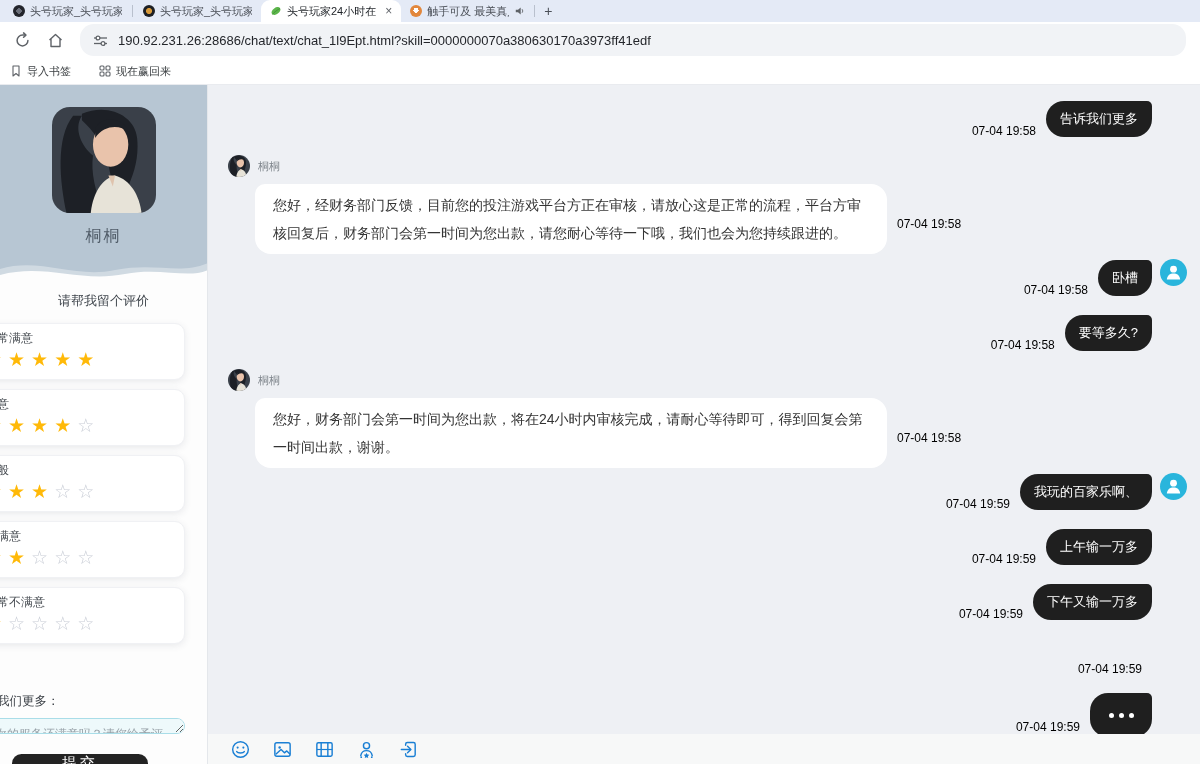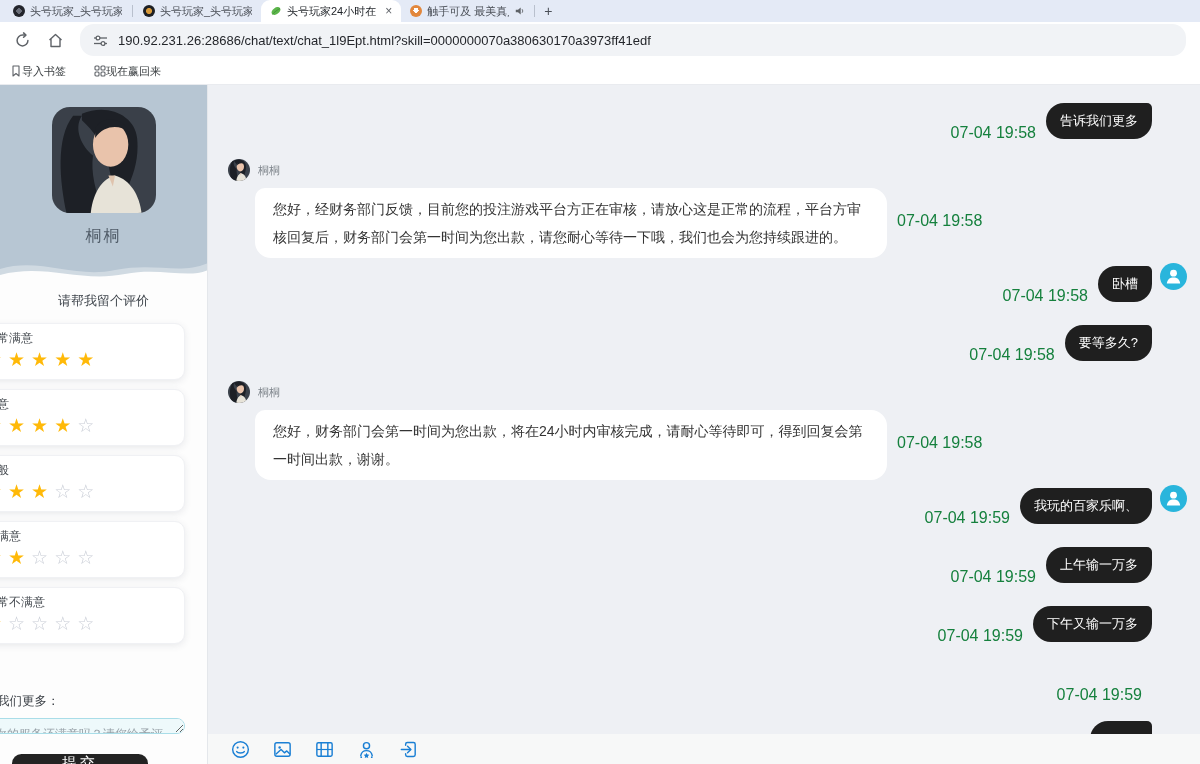--- a/index.html
+++ b/index.html
@@ -19,21 +19,21 @@
   .fav.orange { background:radial-gradient(circle at 50% 45%, #fff 0 28%, #e2873c 29%); }
   .close-x { font-size:12px; color:#5f6368; margin-left:4px; }
   .newtab-btn { font-size:14px; color:#4a4f57; padding:0 8px; align-self:center; }
 
   .urlbar { height:36px; background:#fff; display:flex; align-items:center; padding:0 14px; gap:16px; flex:none; }
   .nav-ic { width:17px; height:17px; flex:none; }
   .url-pill { flex:1; height:32px; background:#f1f3f6; border-radius:14px; display:flex; align-items:center; padding:0 13px; gap:10px; }
   .url-text { font-size:13px; color:#24262b; white-space:nowrap; overflow:hidden; }
 
   .bookmarks { height:27px; background:#fff; display:flex; align-items:center; gap:28px; padding:0 10px; font-size:11px; color:#3c4043; border-bottom:1px solid #e9ebef; flex:none; }
-  .bm-item { display:flex; align-items:center; }
+  .bm-item { display:flex; align-items:center; gap:5px; }
 
   
   .content { flex:1; display:flex; overflow:hidden; }
 
   
   .sidebar { width:208px; flex:none; background:#fdfdfd; border-right:1px solid #e4e7eb; overflow:hidden; display:flex; flex-direction:column; }
   .side-header { background:#b7c6d3; padding-top:22px; flex:none; }
   .big-avatar { width:104px; height:106px; border-radius:18px; margin:0 auto; display:block; overflow:hidden; }
   .agent-name { text-align:center; font-size:16px; color:#4e5a66; margin-top:13px; letter-spacing:2px; }
   .wave { display:block; margin-top:6px; }
@@ -47,35 +47,35 @@
   .more-label { font-size:12.5px; color:#3d4248; margin:40px 0 8px -28px; white-space:nowrap; }
   .feedback-box { width:213px; margin-left:-28px; height:54px; background:#eef9fb; border:1px solid #a9dde8; border-radius:8px;
                   padding:7px 10px; font-size:12px; color:#5c666d; resize:both; font-family:inherit; }
   .feedback-box::placeholder { color:#96a0a7; }
   .submit-btn { width:136px; height:31px; background:#232323; color:#fff; border:none; border-radius:17px;
                 font-size:15px; margin:20px 0 0 12px; letter-spacing:3px; cursor:pointer; }
 
   
   .chat { flex:1; background:#eef0f4; display:flex; flex-direction:column; overflow:hidden; }
   .messages { flex:1; overflow:hidden; padding-top:15px; }
-  .time { font-size:16px; color:#15803d; white-space:nowrap;margin-top:24px; }
+  .time { font-size:12px; color:#000000; white-space:nowrap;margin-top:24px; }
 
   .msg-row { position:relative; display:flex; justify-content:flex-end; align-items:center; padding-right:48px; margin-bottom:17px; }
   .msg-row .time { margin-right:10px; }
   .bubble { background:#1f1f1f; color:#fff; font-size:13px; line-height:18px; padding:9px 14px;
             border-radius:18px 5px 18px 18px; white-space:nowrap; }
   .bubble.typing { padding:13px 16px; }
   .dot { display:inline-block; width:5px; height:5px; border-radius:50%; background:#fff; margin:0 2.5px; vertical-align:middle; }
   .row-avatar { position:absolute; right:13px; top:0; width:27px; height:27px; }
 
   .msg-group { padding-left:20px; margin:7px 0 5px; }
   .group-head { display:flex; align-items:center; gap:8px; margin-bottom:7px; }
   .mini-avatar { width:22px; height:22px; border-radius:50%; overflow:hidden; flex:none; }
   .sender { font-size:11px; color:#7a8087; }
-  .left-line { display:flex; align-items:flex-start; }
+  .left-line { display:flex; align-items:center; }
   .bubble-left { margin-left:27px; background:#fff; color:#343434; font-size:14px; line-height:28px;
                  padding:7px 18px; border-radius:10px 16px 16px 16px; max-width:632px; }
   .left-line .time { margin-left:10px; margin-bottom:14px; }
 
   .chat-toolbar { height:30px; background:#f7f8f8; display:flex; align-items:center; gap:21px; padding-left:22px; flex:none; }
   .tb-ic { width:21px; height:21px; }
 </style>
 </head>
 <body>
 

